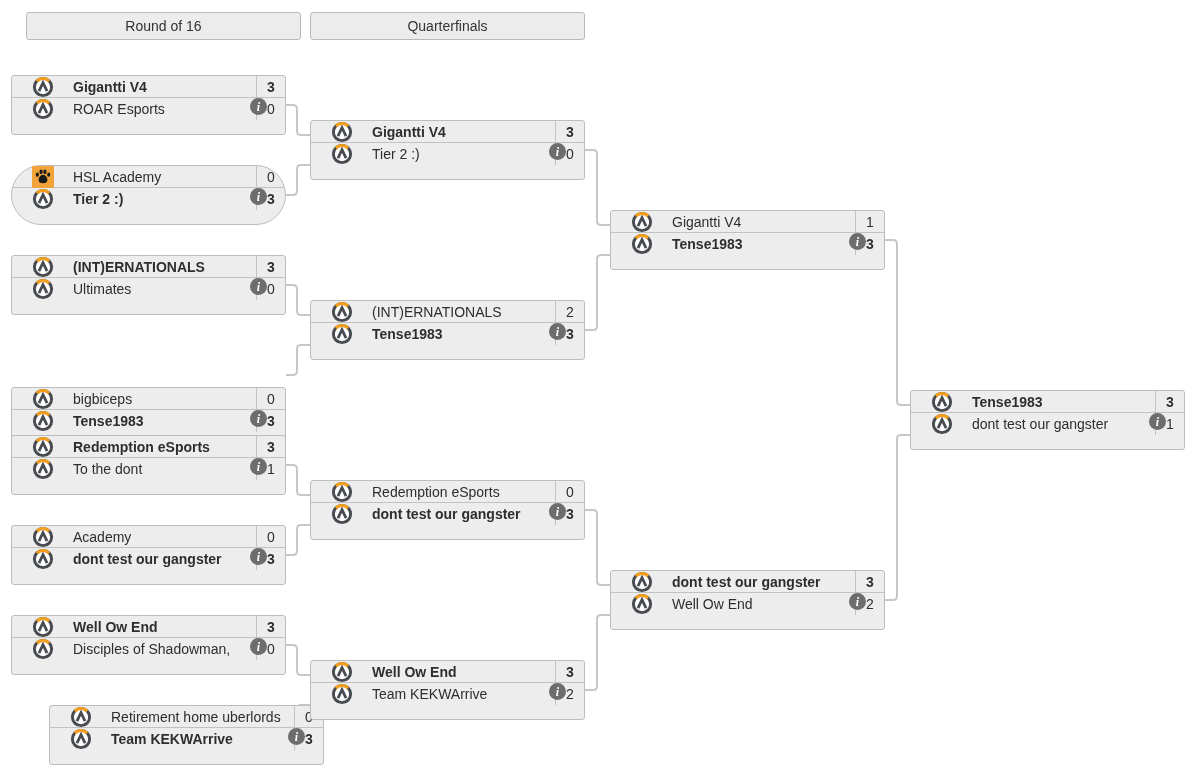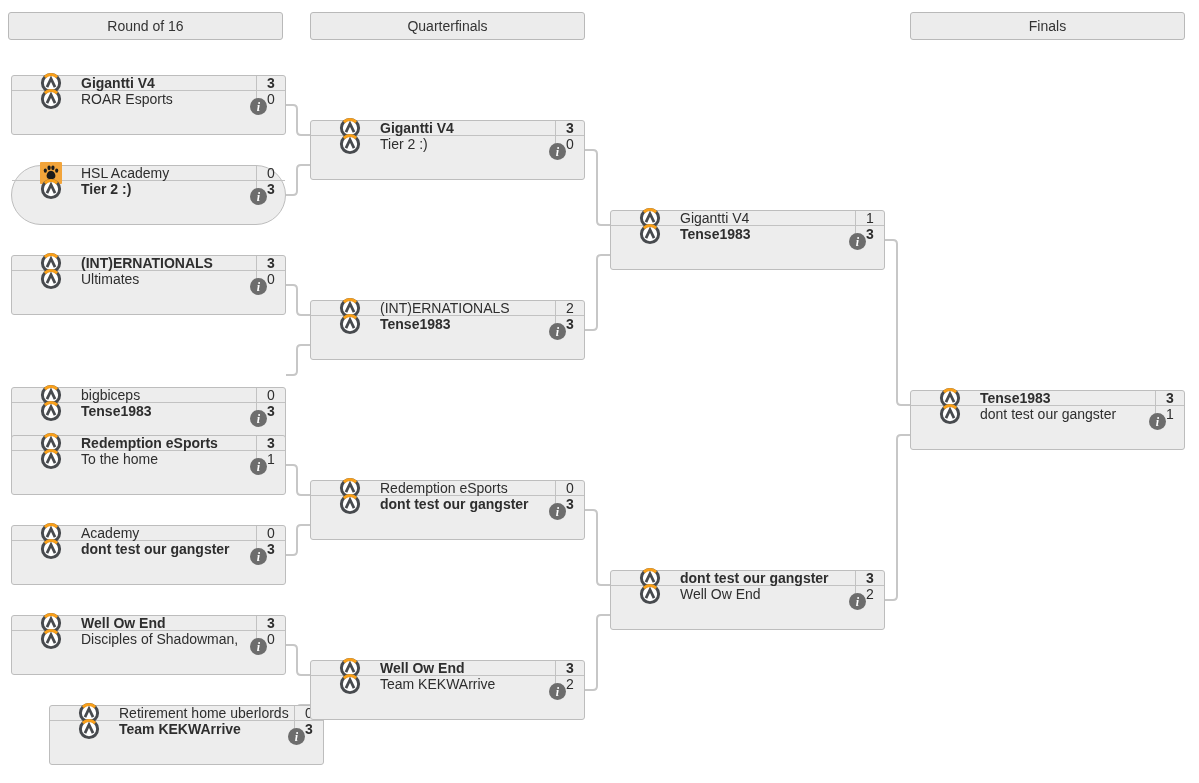--- a/index.html
+++ b/index.html
@@ -13,22 +13,22 @@
     background:#ececec; border:1px solid #b9b9b9; border-radius:3px;
     display:flex; align-items:center; justify-content:center;
     font-size:14px; color:#333333; z-index:1; cursor:pointer;
   }
   .match {
     position:absolute; width:275px; height:60px; box-sizing:border-box;
     background:#ededed; border:1px solid #bdbdbd; border-radius:3px;
     z-index:1; cursor:pointer;
   }
   .team-row {
-    display:flex; align-items:center; height:15px; box-sizing:border-box;
-    padding-left:28px;
+    display:flex; align-items:center; height:22px; box-sizing:border-box;
+    padding-left:20px;
   }
   .team-row.top { border-bottom:1px solid #c2c2c2; }
   .team-logo { flex:0 0 auto; display:flex; align-items:center; }
   .team-name {
     flex:1 1 auto; margin-left:19px; font-size:14px; color:#2e2e2e;
     white-space:nowrap; overflow:hidden; text-overflow:ellipsis;
   }
   .score {
     flex:0 0 28px; align-self:stretch; display:flex; align-items:center;
     justify-content:center; border-left:1px solid #c2c2c2;
@@ -56,23 +56,22 @@
       <path d="M 286 555 L 293 555 Q 297 555 297 551 L 297 529 Q 297 525 301 525 L 310 525" fill="none" stroke="#c7c7c7" stroke-width="2"></path>
       <path d="M 286 645 L 293 645 Q 297 645 297 649 L 297 671 Q 297 675 301 675 L 310 675" fill="none" stroke="#c7c7c7" stroke-width="2"></path>
       <path d="M 286 735 L 293 735 Q 297 735 297 731 L 297 709 Q 297 705 301 705 L 310 705" fill="none" stroke="#c7c7c7" stroke-width="2"></path>
       <path d="M 585 150 L 593 150 Q 597 150 597 154 L 597 221 Q 597 225 601 225 L 610 225" fill="none" stroke="#c7c7c7" stroke-width="2"></path>
       <path d="M 585 330 L 593 330 Q 597 330 597 326 L 597 259 Q 597 255 601 255 L 610 255" fill="none" stroke="#c7c7c7" stroke-width="2"></path>
       <path d="M 585 510 L 593 510 Q 597 510 597 514 L 597 581 Q 597 585 601 585 L 610 585" fill="none" stroke="#c7c7c7" stroke-width="2"></path>
       <path d="M 585 690 L 593 690 Q 597 690 597 686 L 597 619 Q 597 615 601 615 L 610 615" fill="none" stroke="#c7c7c7" stroke-width="2"></path>
       <path d="M 885 240 L 893 240 Q 897 240 897 244 L 897 401 Q 897 405 901 405 L 910 405" fill="none" stroke="#c7c7c7" stroke-width="2"></path>
       <path d="M 885 600 L 893 600 Q 897 600 897 596 L 897 439 Q 897 435 901 435 L 910 435" fill="none" stroke="#c7c7c7" stroke-width="2"></path>
     </svg>
-  <div class="round-header" style="left:8px">Round of 16</div>
+  <div class="round-header" style="left:26px">Round of 16</div>
   <div class="round-header" style="left:310px">Quarterfinals</div>
-  <div class="round-header" style="left:910px">Finals</div>
   <div id="matches-layer">
       <div class="match" style="left: 11px; top: 75px;">
         <div class="team-row top">
           <span class="team-logo">
             <svg width="22" height="22" viewBox="0 0 24 24">
               <circle cx="12" cy="12" r="9.4" fill="#ffffff" stroke="#474a4e" stroke-width="3.2"></circle>
               <path d="M5.4 5.5 A9.4 9.4 0 0 1 18.6 5.5" fill="none" stroke="#f9a01b" stroke-width="3.4"></path>
               <path d="M7.6 16.4 L12 7.2 L16.4 16.4" fill="none" stroke="#474a4e" stroke-width="3"></path>
             </svg>
           </span>
@@ -183,21 +182,21 @@
           <span class="score winner">3</span>
         </div>
         <div class="team-row">
           <span class="team-logo">
             <svg width="22" height="22" viewBox="0 0 24 24">
               <circle cx="12" cy="12" r="9.4" fill="#ffffff" stroke="#474a4e" stroke-width="3.2"></circle>
               <path d="M5.4 5.5 A9.4 9.4 0 0 1 18.6 5.5" fill="none" stroke="#f9a01b" stroke-width="3.4"></path>
               <path d="M7.6 16.4 L12 7.2 L16.4 16.4" fill="none" stroke="#474a4e" stroke-width="3"></path>
             </svg>
           </span>
-          <span class="team-name">To the home</span>
+          <span class="team-name">To the dont</span>
           <span class="score">1</span>
         </div>
         <div class="info-badge">i</div>
       </div>
       <div class="match" style="left: 11px; top: 525px;">
         <div class="team-row top">
           <span class="team-logo">
             <svg width="22" height="22" viewBox="0 0 24 24">
               <circle cx="12" cy="12" r="9.4" fill="#ffffff" stroke="#474a4e" stroke-width="3.2"></circle>
               <path d="M5.4 5.5 A9.4 9.4 0 0 1 18.6 5.5" fill="none" stroke="#f9a01b" stroke-width="3.4"></path>

